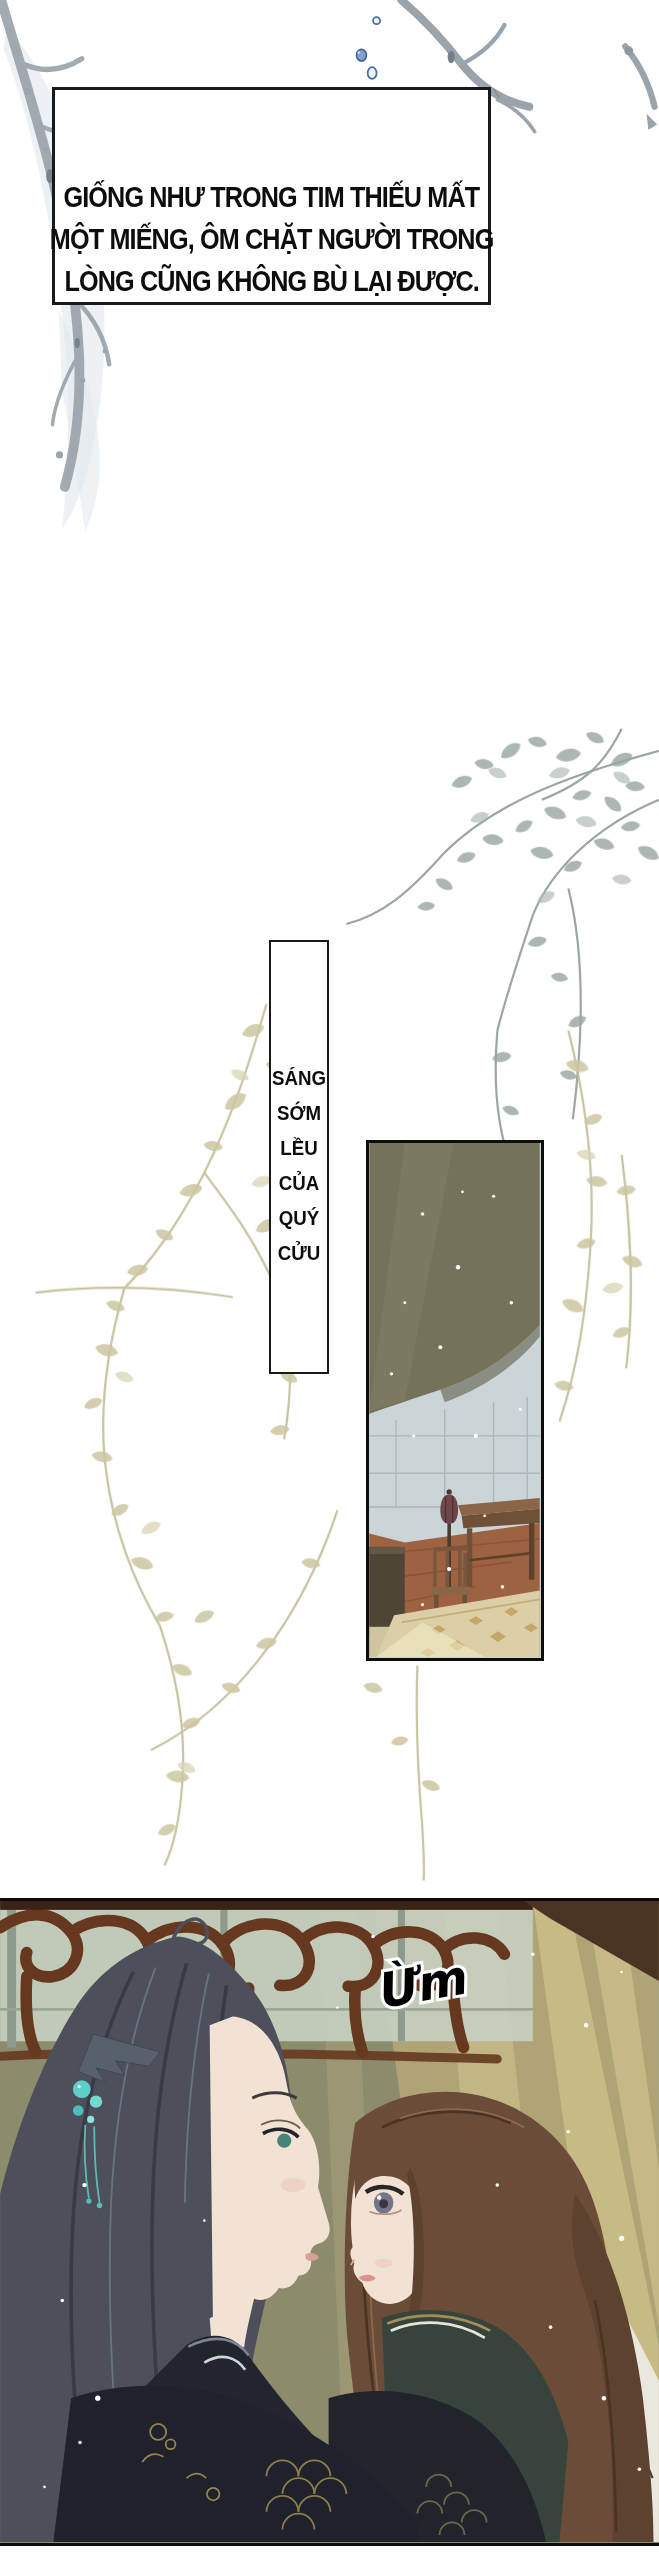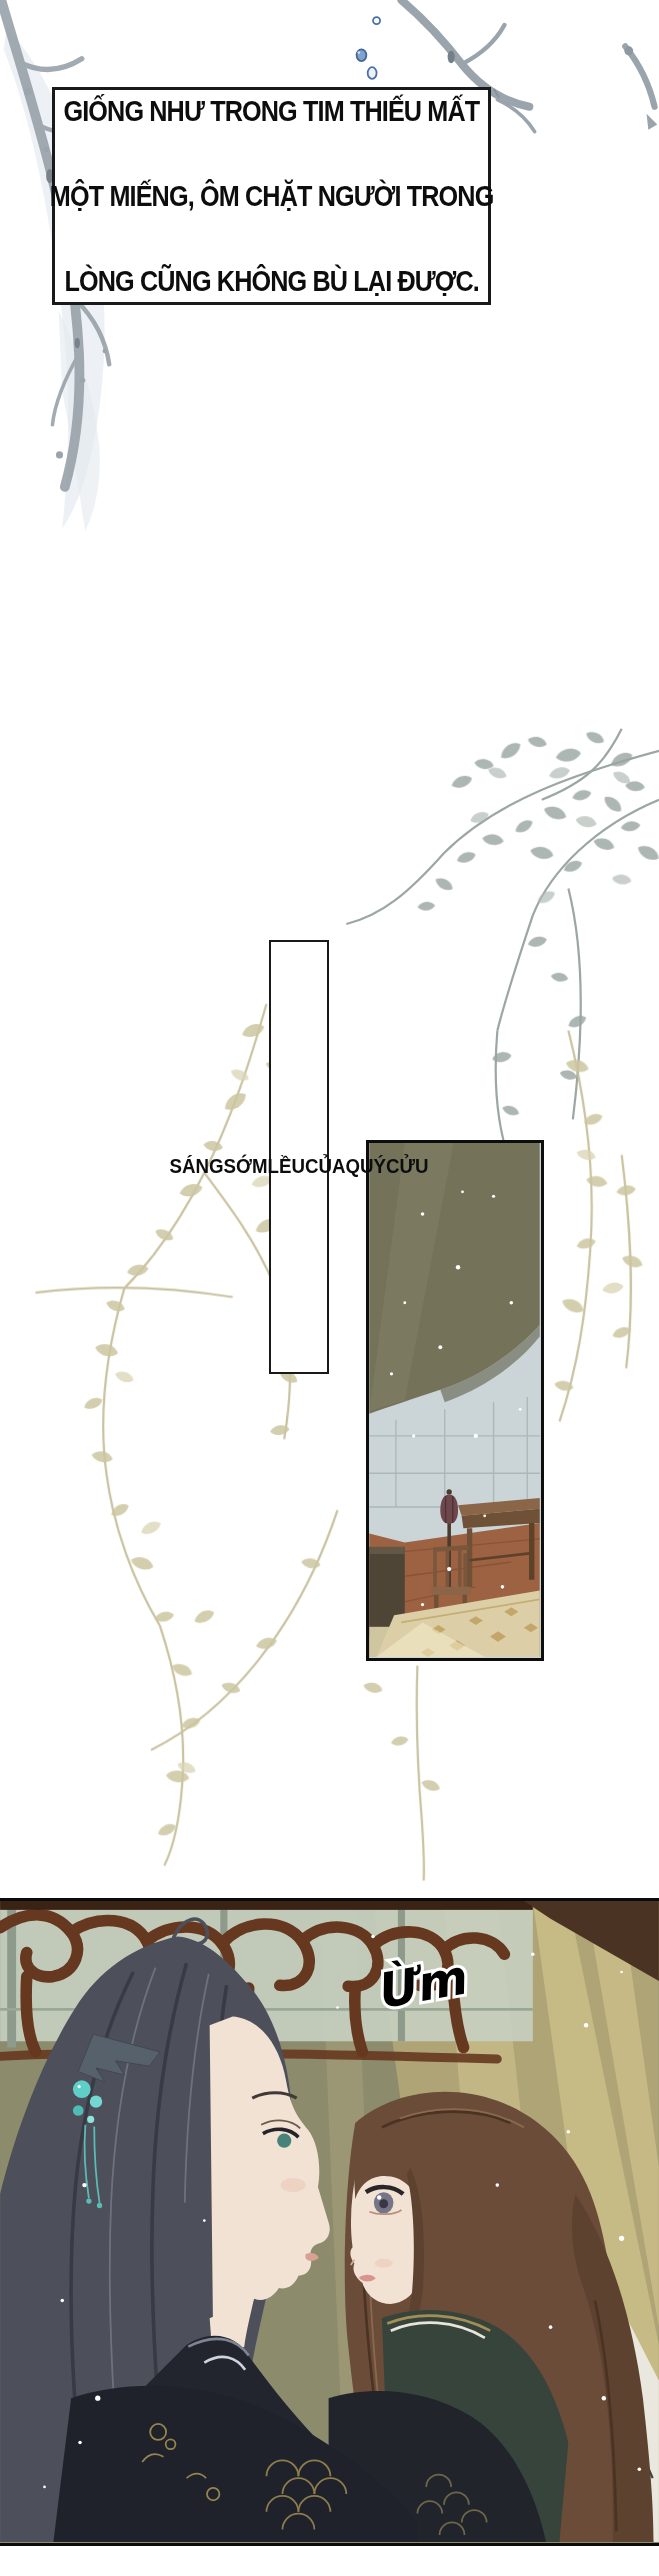--- a/index.html
+++ b/index.html
@@ -5,32 +5,32 @@
   html,body{margin:0;padding:0;background:#ffffff;}
   .page{
     position:relative;width:659px;height:2576px;background:#ffffff;
     overflow:hidden;font-family:"Liberation Sans",sans-serif;
   }
   .art{position:absolute;z-index:1;}
   
   .caption-box{
     position:absolute;left:52px;top:87px;width:439px;height:218px;
     background:#ffffff;border:3.6px solid #191919;box-sizing:border-box;
-    display:flex;flex-direction:column;align-items:center;justify-content:space-between;
+    display:flex;flex-direction:column;align-items:center;justify-content:flex-end;
     z-index:5;
   }
   .caption-line{
     font-weight:bold;font-size:26px;line-height:42px;color:#0d0d0d;
     letter-spacing:-0.9px;white-space:nowrap;transform:scale(0.97,1.12);
   }
   
   .vcaption-box{
     position:absolute;left:269px;top:940px;width:60px;height:434px;
     background:#ffffff;border:2.7px solid #191919;box-sizing:border-box;
-    display:flex;flex-direction:row;align-items:center;justify-content:center;
+    display:flex;flex-direction:column;align-items:center;justify-content:center;
     padding-top:16px;z-index:5;
   }
   .vword{
     font-weight:bold;font-size:18.7px;line-height:35px;color:#0d0d0d;
     transform:scaleY(1.1);white-space:nowrap;
   }
   
   .interior-panel{
     position:absolute;left:366px;top:1140px;width:178px;height:521px;
     border:3.6px solid #0d0d0d;box-sizing:border-box;background:#cbd4d6;

